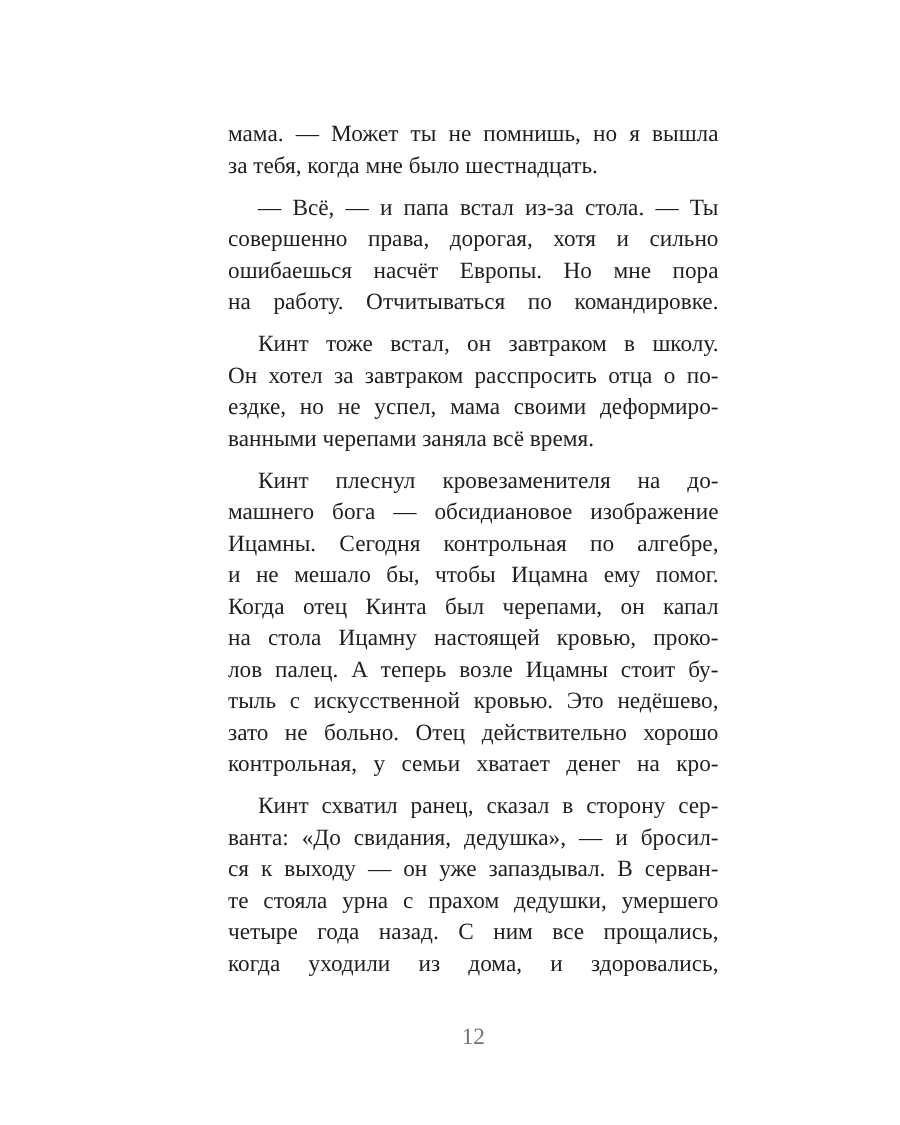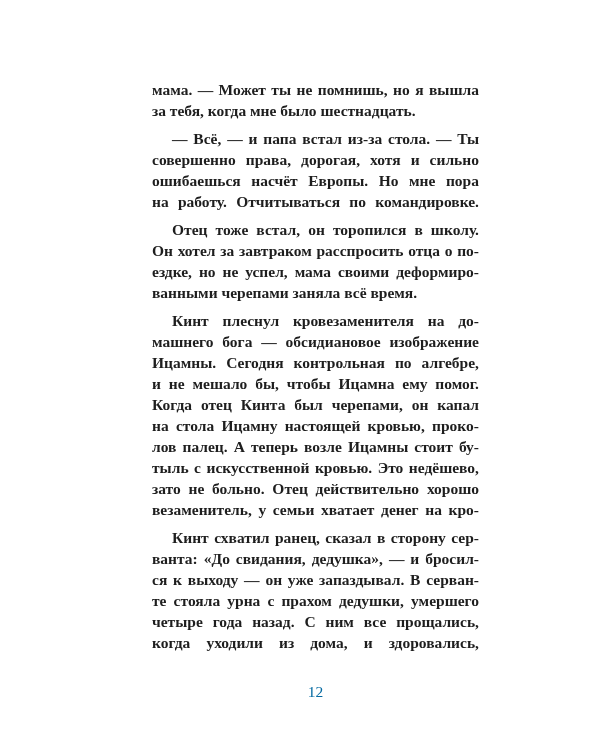--- a/index.html
+++ b/index.html
@@ -24,72 +24,71 @@
   }
   .para {
     margin: 0 0 7px 0;
     padding: 0;
     font-size: 15.5px;
     line-height: 21px;
   }
   .para:last-child { margin-bottom: 0; }
   .line {
     text-align: left;
-    font-weight: bold;
   }
   .line.j {
     text-align: justify;
     text-align-last: justify;
   }
   .para.indent .line.first {
     text-indent: 20px;
   }
   .page-number {
     position: absolute;
     left: 152px;
     top: 681px;
     width: 327px;
     text-align: center;
     font-size: 15.5px;
     line-height: 21px;
-    color: #0369a1;
+    color: #737373;
   }
 </style>
 </head>
 <body>
 
 <div class="page">
   <div class="text-block" id="text-block">
       <div class="para">
         <div class="line first j">мама. — Может ты не помнишь, но я вышла</div>
         <div class="line">за тебя, когда мне было шестнадцать.</div>
       </div>
       <div class="para indent">
         <div class="line first j">— Всё, — и папа встал из-за стола. — Ты</div>
         <div class="line j">совершенно права, дорогая, хотя и сильно</div>
         <div class="line j">ошибаешься насчёт Европы. Но мне пора</div>
         <div class="line j">на работу. Отчитываться по командировке.</div>
       </div>
       <div class="para indent">
-        <div class="line first j">Отец тоже встал, он торопился в школу.</div>
+        <div class="line first j">Кинт тоже встал, он завтраком в школу.</div>
         <div class="line j">Он хотел за завтраком расспросить отца о по-</div>
         <div class="line j">ездке, но не успел, мама своими деформиро-</div>
         <div class="line">ванными черепами заняла всё время.</div>
       </div>
       <div class="para indent">
         <div class="line first j">Кинт плеснул кровезаменителя на до-</div>
         <div class="line j">машнего бога — обсидиановое изображение</div>
         <div class="line j">Ицамны. Сегодня контрольная по алгебре,</div>
         <div class="line j">и не мешало бы, чтобы Ицамна ему помог.</div>
         <div class="line j">Когда отец Кинта был черепами, он капал</div>
         <div class="line j">на стола Ицамну настоящей кровью, проко-</div>
         <div class="line j">лов палец. А теперь возле Ицамны стоит бу-</div>
         <div class="line j">тыль с искусственной кровью. Это недёшево,</div>
         <div class="line j">зато не больно. Отец действительно хорошо</div>
-        <div class="line j">везаменитель, у семьи хватает денег на кро-</div>
+        <div class="line j">контрольная, у семьи хватает денег на кро-</div>
       </div>
       <div class="para indent">
         <div class="line first j">Кинт схватил ранец, сказал в сторону сер-</div>
         <div class="line j">ванта: «До свидания, дедушка», — и бросил-</div>
         <div class="line j">ся к выходу — он уже запаздывал. В серван-</div>
         <div class="line j">те стояла урна с прахом дедушки, умершего</div>
         <div class="line j">четыре года назад. С ним все прощались,</div>
         <div class="line j">когда уходили из дома, и здоровались,</div>
       </div>
     </div>

